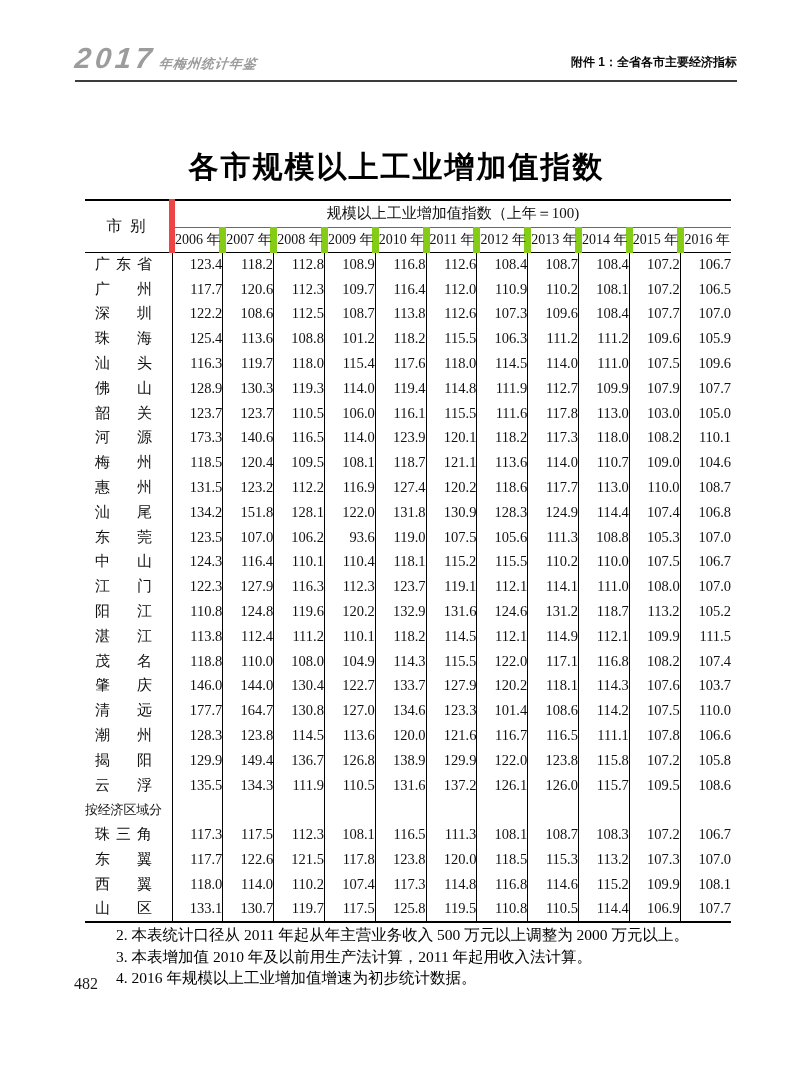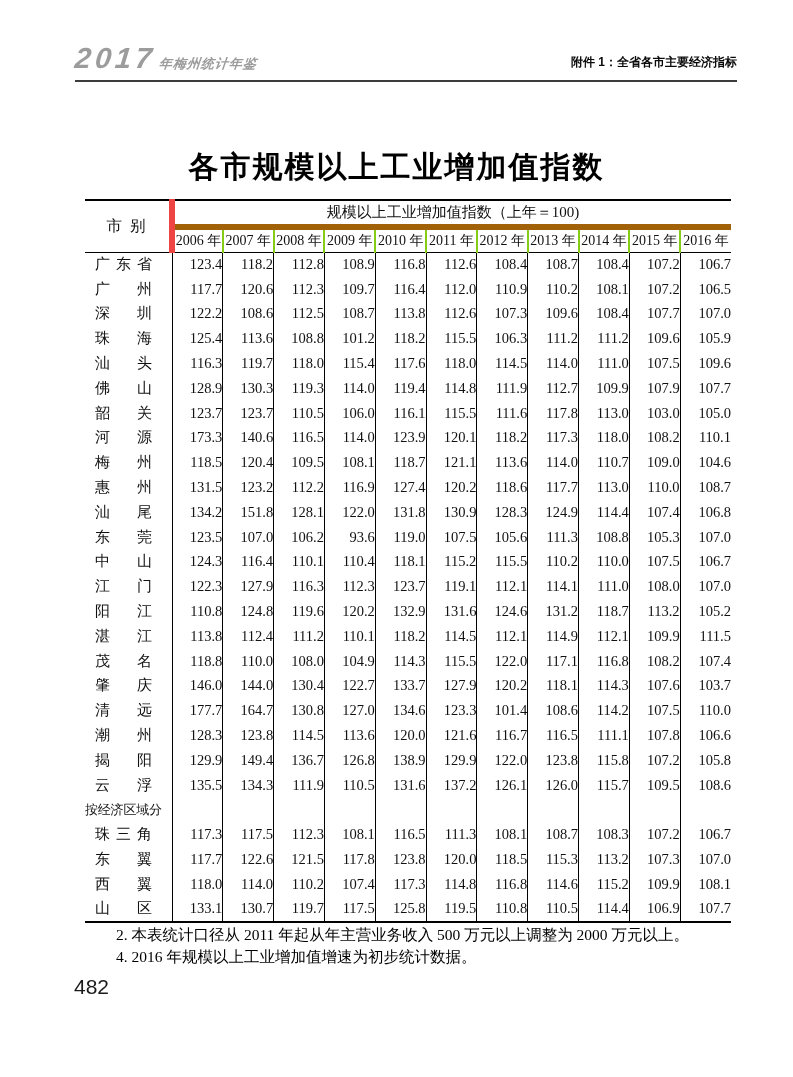--- a/index.html
+++ b/index.html
@@ -60,26 +60,26 @@
   thead { border-bottom: 1px solid #000; }
   .header-group-row { height: 27px; }
   .year-header-row  { height: 25px; }
   .corner-cell {
     text-align: center; font-size: 15.5px;
     border-right: 6px solid #ef4444;
     letter-spacing: 2px;
   }
   .group-header {
     text-align: center; font-size: 15px;
-    border-bottom: 6px solid #a16207;
+    border-bottom: 1px solid #a16207;
     border-left: 1px solid #000;
   }
   .year-cell {
     text-align: center; font-size: 14px;
-    border-left: 2px solid #84cc16;
+    border-left: 7px solid #84cc16;
     white-space: nowrap;
   }
   .year-cell:first-child { border-left: none; }
 
   tbody tr { height: 24.8px; }
   .name-cell { font-size: 15px; white-space: nowrap; }
   .name-cell .name-justify {
     display: inline-block; width: 57px; margin-left: 10px;
     text-align: justify; text-align-last: justify;
   }
@@ -97,22 +97,22 @@
   .notes {
     position: absolute; left: 85px; top: 924px; width: 660px;
     font-size: 15.5px; line-height: 21.5px; color: #000;
   }
   .note-line { white-space: nowrap; }
   .note-line.indented { padding-left: 31px; }
 
   
   .page-number {
     position: absolute; left: 74px; top: 975px;
-    font-family: Liberation Sans, sans-serif;
-    font-size: 21px; color: #1a1a1a;
+    font-family: Liberation Serif, serif;
+    font-size: 16px; color: #1a1a1a;
   }
 </style>
 </head>
 <body>
 
 <div class="page-header">
   <div class="logo">
     <span class="logo-year">2017</span><span class="logo-title">年梅州统计年鉴</span>
   </div>
   <div class="attachment">附件 1：全省各市主要经济指标</div>
@@ -531,16 +531,17 @@
         <td class="value-cell">110.5</td>
         <td class="value-cell">114.4</td>
         <td class="value-cell">106.9</td>
         <td class="value-cell">107.7</td>
       </tr>
     </tbody>
 </table>
 
 <div class="notes">
   <div class="note-line indented">2. 本表统计口径从 2011 年起从年主营业务收入 500 万元以上调整为 2000 万元以上。</div>
+  <div class="note-line indented">3. 本表增加值 2010 年及以前用生产法计算，2011 年起用收入法计算。</div>
   <div class="note-line indented">4. 2016 年规模以上工业增加值增速为初步统计数据。</div>
 </div>
 
 <div class="page-number">482</div>
 
 </body></html>

